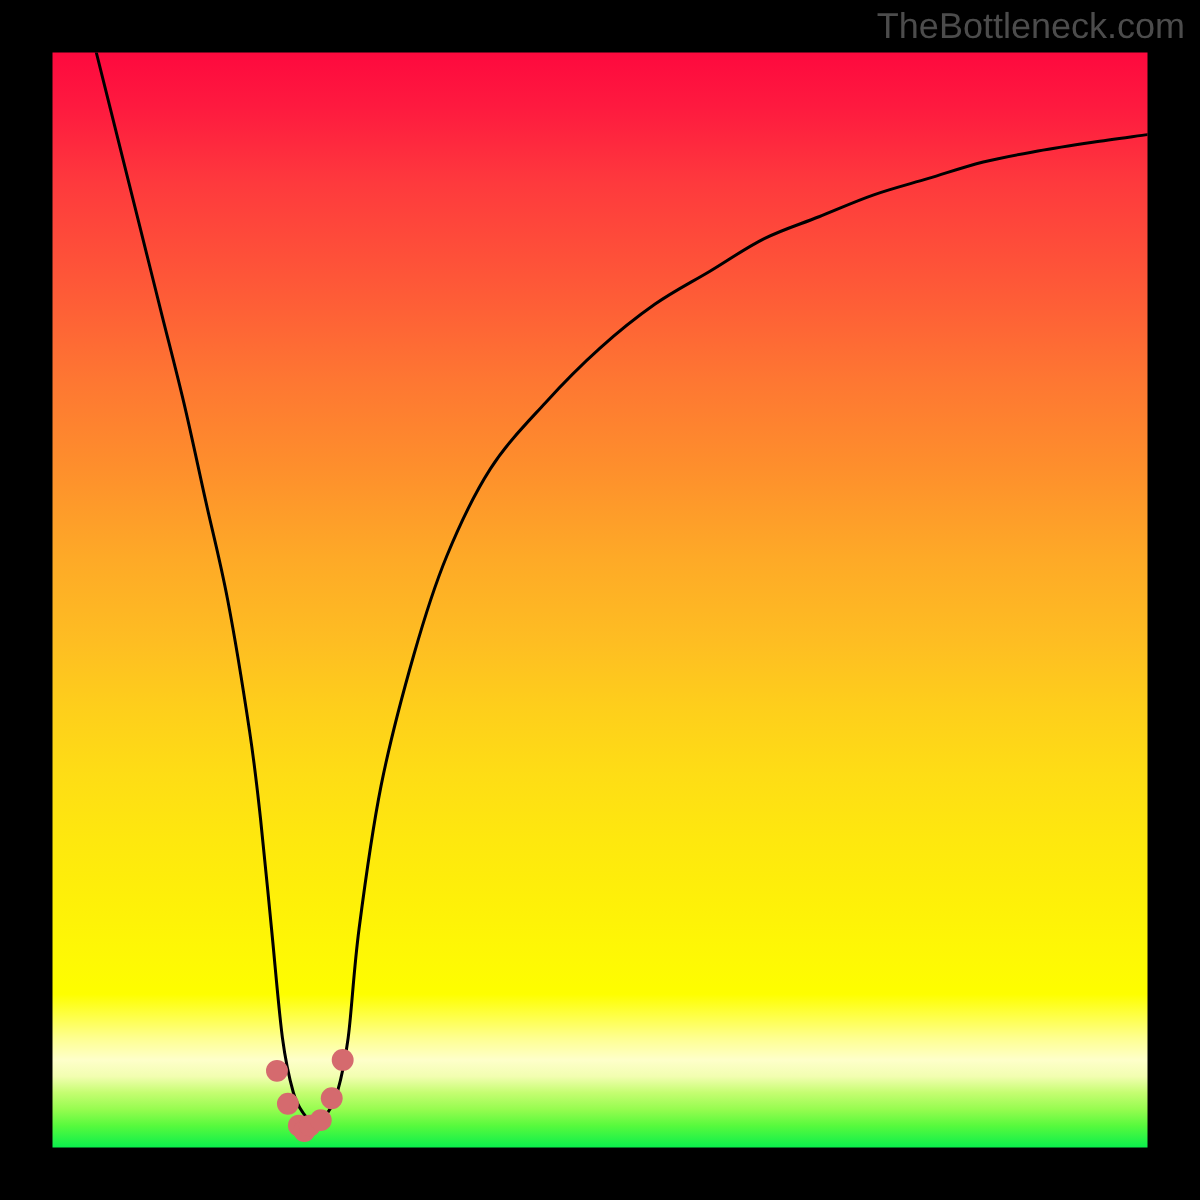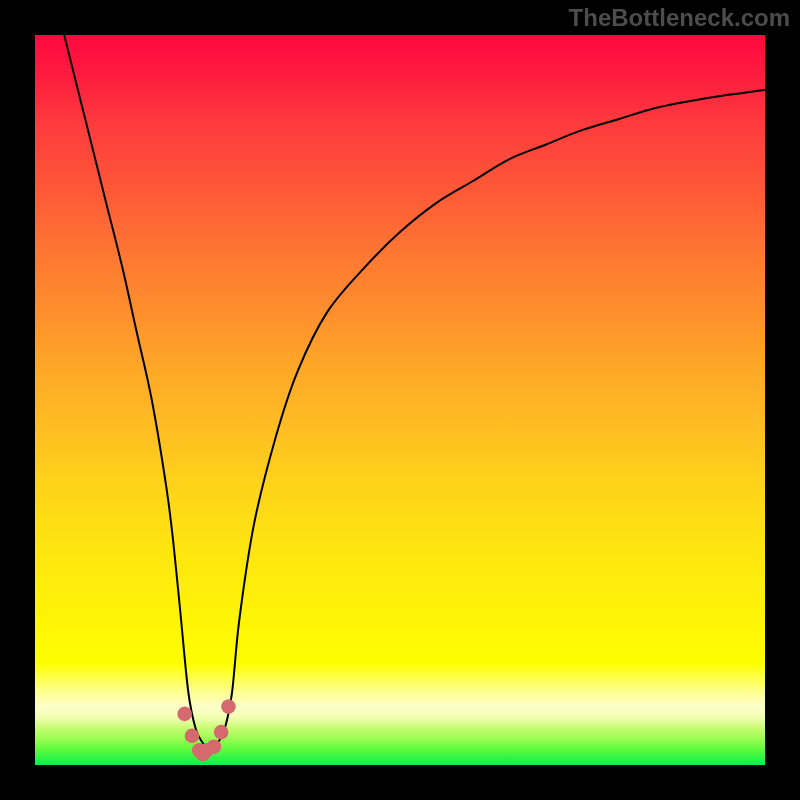--- a/index.html
+++ b/index.html
@@ -16,21 +16,21 @@
     width: 800px;
     height: 800px;
     background: #000;
   }
   .watermark {
     position: absolute;
     top: 4px;
     right: 10px;
     color: #4c4c4c;
     font-size: 24px;
-    font-weight: 700;
+    font-weight: 400;
     letter-spacing: 0px;
     z-index: 10;
   }
   .plot-area {
     position: absolute;
     left: 35px;
     top: 35px;
     width: 730px;
     height: 730px;
     background: linear-gradient(to bottom,

